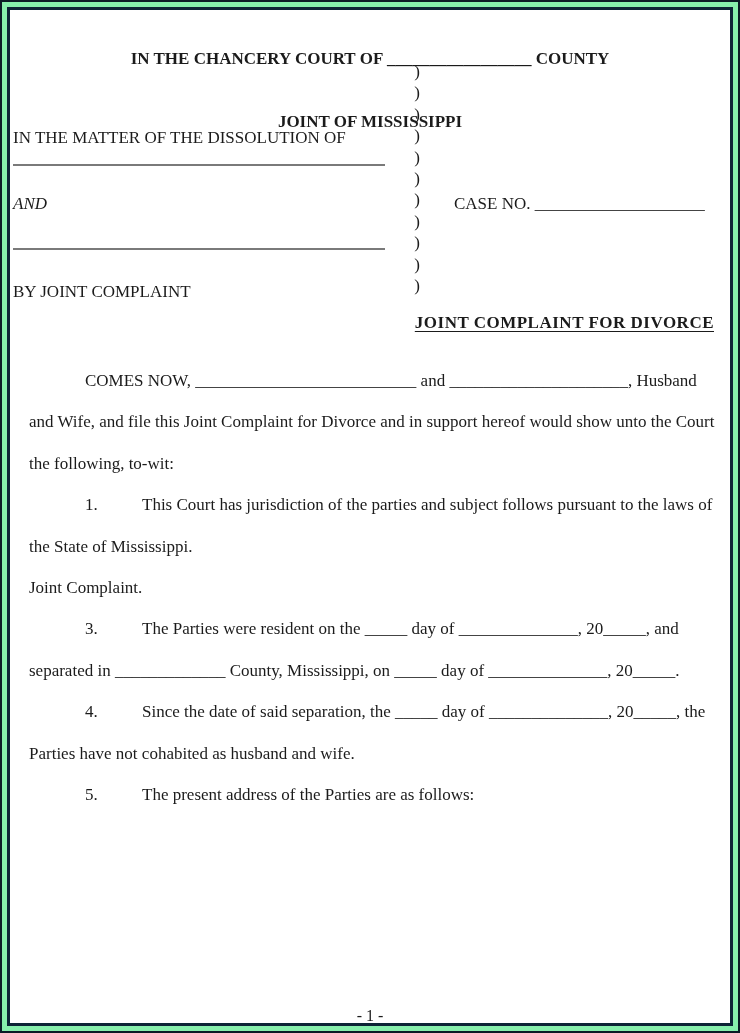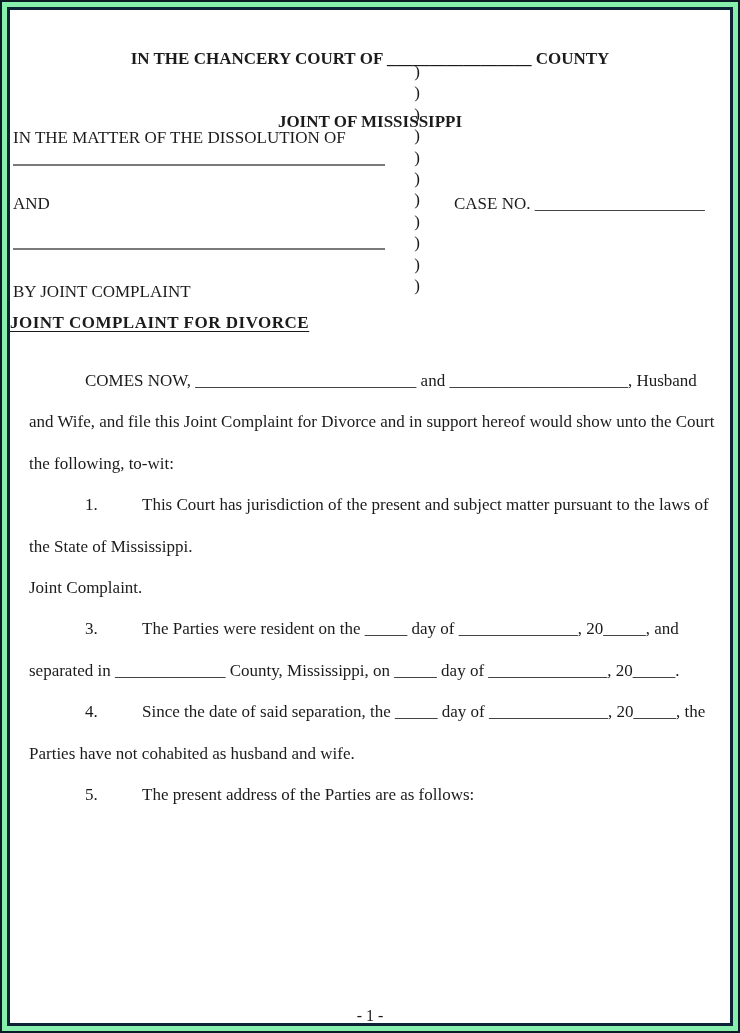--- a/index.html
+++ b/index.html
@@ -33,42 +33,42 @@
 
   
   .matter {
     position: absolute; top: 75px; left: 3px;
     line-height: 21px; white-space: pre;
   }
   .rule-1 {
     position: absolute; top: 154px; left: 3px; width: 372px;
     border-bottom: 2px solid #7a7a7a; height: 0;
   }
-  .and-label { position: absolute; top: 184px; left: 3px; }
+  .and-label { position: absolute; top: 184px; left: 3px; font-style: italic; }
   .rule-2 {
     position: absolute; top: 238px; left: 3px; width: 372px;
     border-bottom: 2px solid #7a7a7a; height: 0;
   }
   .by-label { position: absolute; top: 272px; left: 3px; }
 
   .paren-col {
     position: absolute; top: 51px; left: 396px; width: 22px;
     text-align: center; line-height: 21.4px; font-size: 17px;
   }
   .paren-col span { display: block; }
 
   .case-no {
     position: absolute; top: 184px; left: 444px;
     white-space: pre;
   }
 
   
   .doc-title {
     position: absolute; top: 303px; left: 0; right: 16px;
-    text-align: left; font-weight: 700;
+    text-align: right; font-weight: 700;
     letter-spacing: 0.5px;
   }
   .doc-title span {
     text-decoration: underline;
     text-underline-offset: 3px;
   }
 
   
   .body-block {
     position: absolute; top: 350px; left: 19px; width: 722px;
@@ -124,21 +124,21 @@
     </div>
 
     <div class="case-no"><span>CASE NO. </span><span>____________________</span></div>
 
     <div class="doc-title"><span>JOINT COMPLAINT FOR DIVORCE</span></div>
 
     <div class="body-block">
       <div class="ln"><span class="ind"></span><span>COMES NOW, __________________________ and _____________________, Husband</span></div>
       <div class="ln"><span>and Wife, and file this Joint Complaint for Divorce and in support hereof would show unto the Court</span></div>
       <div class="ln"><span>the following, to-wit:</span></div>
-      <div class="ln"><span class="ind"></span><span class="num">1.</span><span>This Court has jurisdiction of the present and subject matter pursuant to the laws of</span></div>
+      <div class="ln"><span class="ind"></span><span class="num">1.</span><span>This Court has jurisdiction of the parties and subject follows pursuant to the laws of</span></div>
       <div class="ln"><span>the State of Mississippi.</span></div>
       <div class="ln"><span>Joint Complaint.</span></div>
       <div class="ln"><span class="ind"></span><span class="num">3.</span><span>The Parties were resident on the _____ day of ______________, 20_____, and</span></div>
       <div class="ln"><span>separated in _____________ County, Mississippi, on _____ day of ______________, 20_____.</span></div>
       <div class="ln"><span class="ind"></span><span class="num">4.</span><span>Since the date of said separation, the _____ day of ______________, 20_____, the</span></div>
       <div class="ln"><span>Parties have not cohabited as husband and wife.</span></div>
       <div class="ln"><span class="ind"></span><span class="num">5.</span><span>The present address of the Parties are as follows:</span></div>
     </div>
 
     <div class="footer"><span>- 1 -</span></div>

